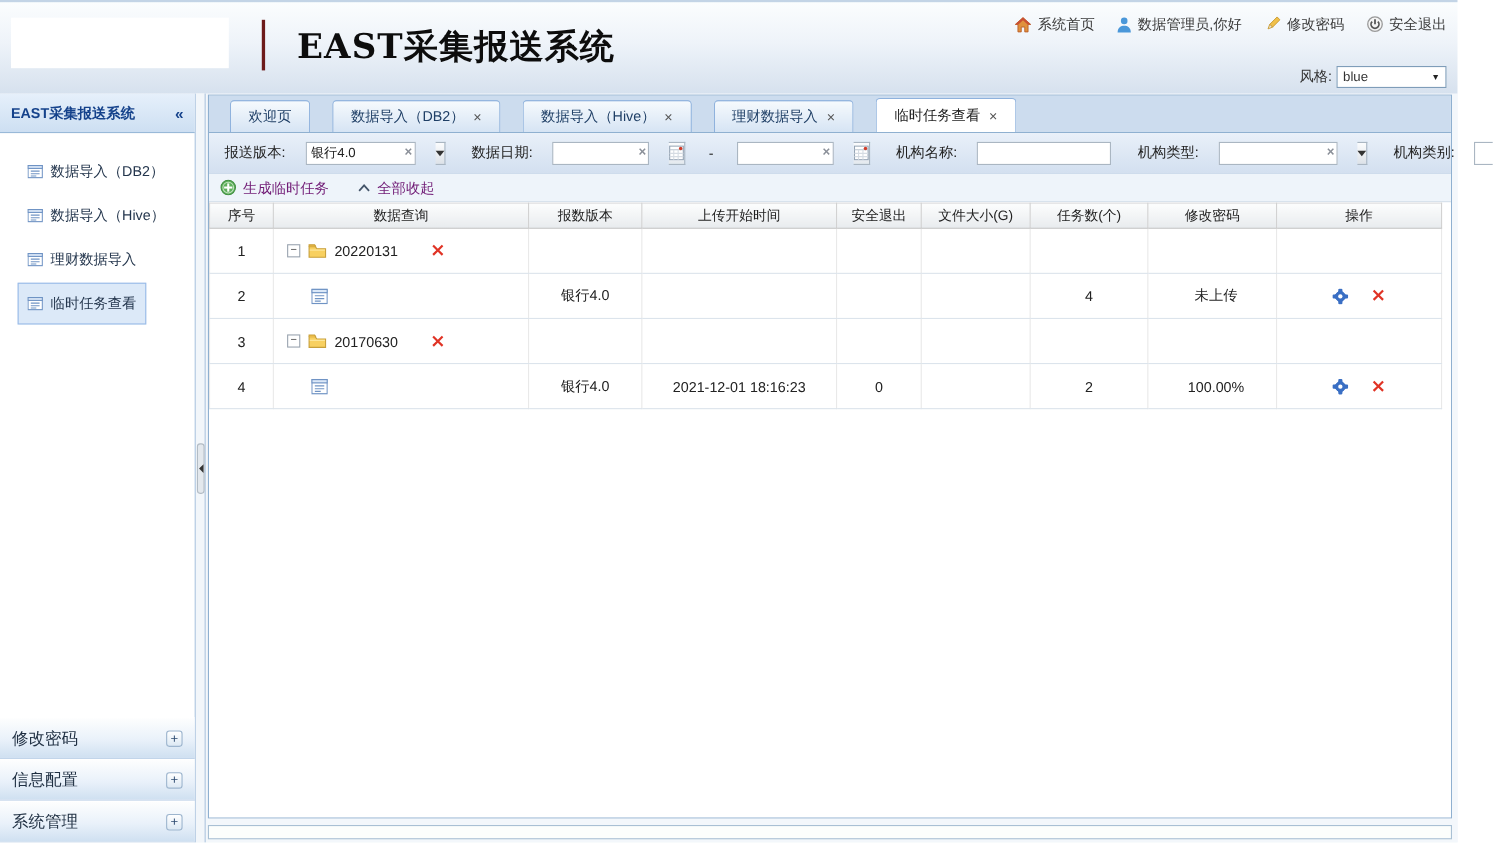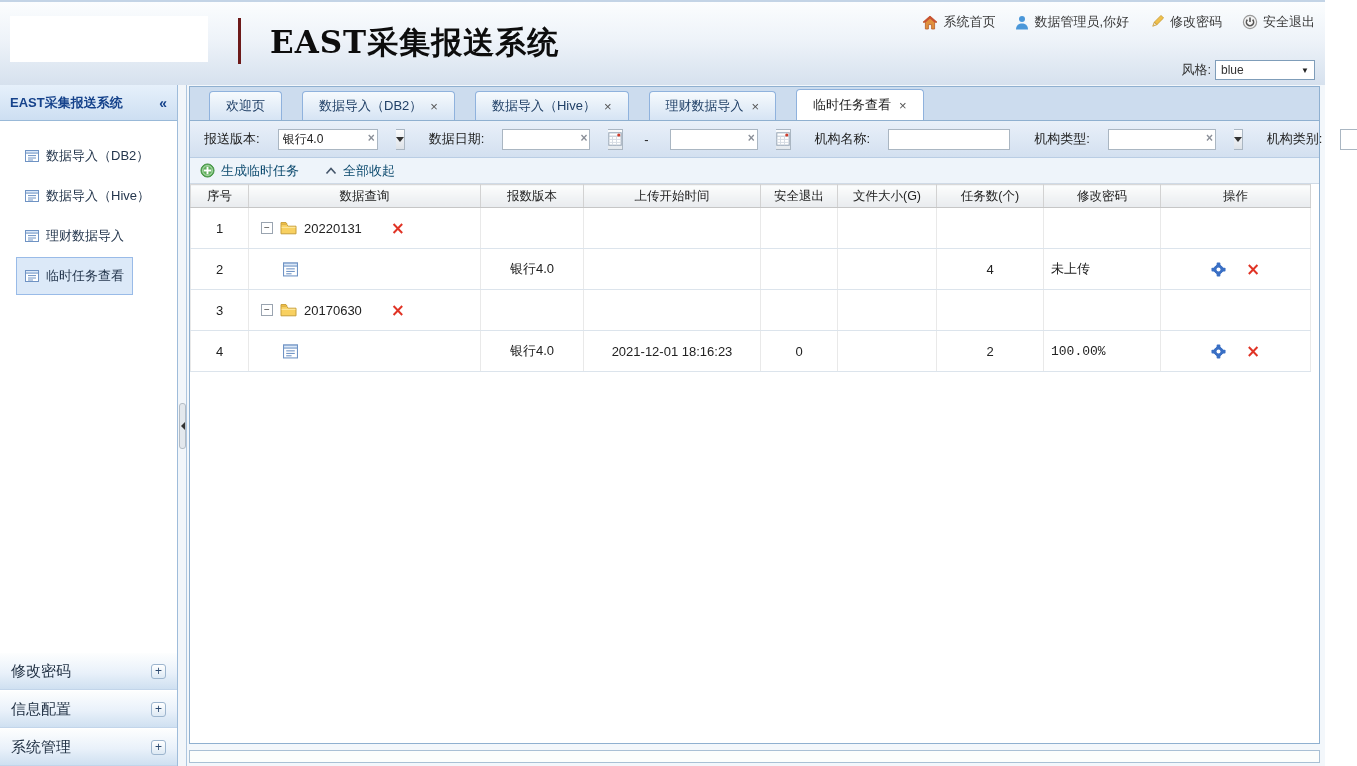--- a/index.html
+++ b/index.html
@@ -57,31 +57,31 @@
   .fld { height:21px; border:1px solid #aab6c2; background:#fff; font-size:12px; padding:0 16px 0 4px; font-family:inherit; color:#222; }
   .fld.noclear { padding-right:4px; }
   .clear-x { position:absolute; right:3px; top:3px; font-size:12px; color:#8a8f98; font-weight:700; line-height:1; cursor:pointer; }
   .arrow-btn { width:18px; height:21px; border:1px solid #aab6c2; border-left:none; background:linear-gradient(#fbfcfd,#dde2e8); display:inline-flex; align-items:center; justify-content:center; cursor:pointer; }
   .arrow-btn .tri-dn { width:0; height:0; border-left:4px solid transparent; border-right:4px solid transparent; border-top:5px solid #333; }
   .cal-btn { width:20px; height:21px; border:1px solid #aab6c2; border-left:none; background:linear-gradient(#fbfcfd,#e4e9ee); display:inline-flex; align-items:center; justify-content:center; cursor:pointer; }
   .date-sep { margin:0 3px; }
   .search-btn { display:flex; align-items:center; gap:6px; margin-left:22px; cursor:pointer; color:#222; white-space:nowrap; }
 
   
-  .toolbar { flex:0 0 auto; height:26px; background:#eef4fa; border-bottom:1px solid #cfdae6; display:flex; align-items:center; gap:26px; padding:0 10px; font-size:13px; color:#0c4a6e; }
+  .toolbar { flex:0 0 auto; height:26px; background:#eef4fa; border-bottom:1px solid #cfdae6; display:flex; align-items:center; gap:26px; padding:0 10px; font-size:13px; color:#701a75; }
   .tb-btn { display:flex; align-items:center; gap:6px; cursor:pointer; }
 
   
   .table-area { flex:1; min-height:0; background:#fff; overflow:hidden; padding-right:8px; }
   table.grid { width:100%; border-collapse:collapse; table-layout:fixed; }
   .grid th { height:23px; background:linear-gradient(#fcfdfd,#e8ebee); border-right:1px solid #d2d2d2; border-bottom:1px solid #c6c6c6; border-top:1px solid #d8d8d8; font-size:12.5px; font-weight:400; color:#222; text-align:center;margin-top:43px; }
   .grid th:first-child { border-left:1px solid #d8d8d8; }
   .grid td { height:41px; border-right:1px solid #e9e9e9; border-bottom:1px solid #dce4ec; font-size:13px; color:#222; text-align:center; vertical-align:middle; }
   .grid td:first-child { border-left:1px solid #e9e9e9; }
-  .grid td.cell-left { text-align:left; padding-left:7px;font-family:Liberation Mono, monospace; }
+  .grid td.cell-left { text-align:center; padding-left:7px; }
   .tree-cell { display:flex; align-items:center; gap:7px; padding-left:12px; }
   .tree-cell.task { padding-left:34px; }
   .minus-sq { width:12px; height:12px; border:1px solid #9aa4b0; background:#fff; font-size:10px; line-height:10px; text-align:center; color:#444; cursor:pointer; flex:0 0 auto; }
   .red-x { color:#e03325; font-size:17px; font-weight:700; line-height:1; cursor:pointer; font-family:"DejaVu Sans",sans-serif; }
   .tree-cell .red-x { margin-left:22px; }
   .op-cell { display:flex; align-items:center; justify-content:center; gap:20px; }
   .icon-btn { cursor:pointer; display:inline-flex; align-items:center; }
   svg { display:block; }
 </style>
 </head>

